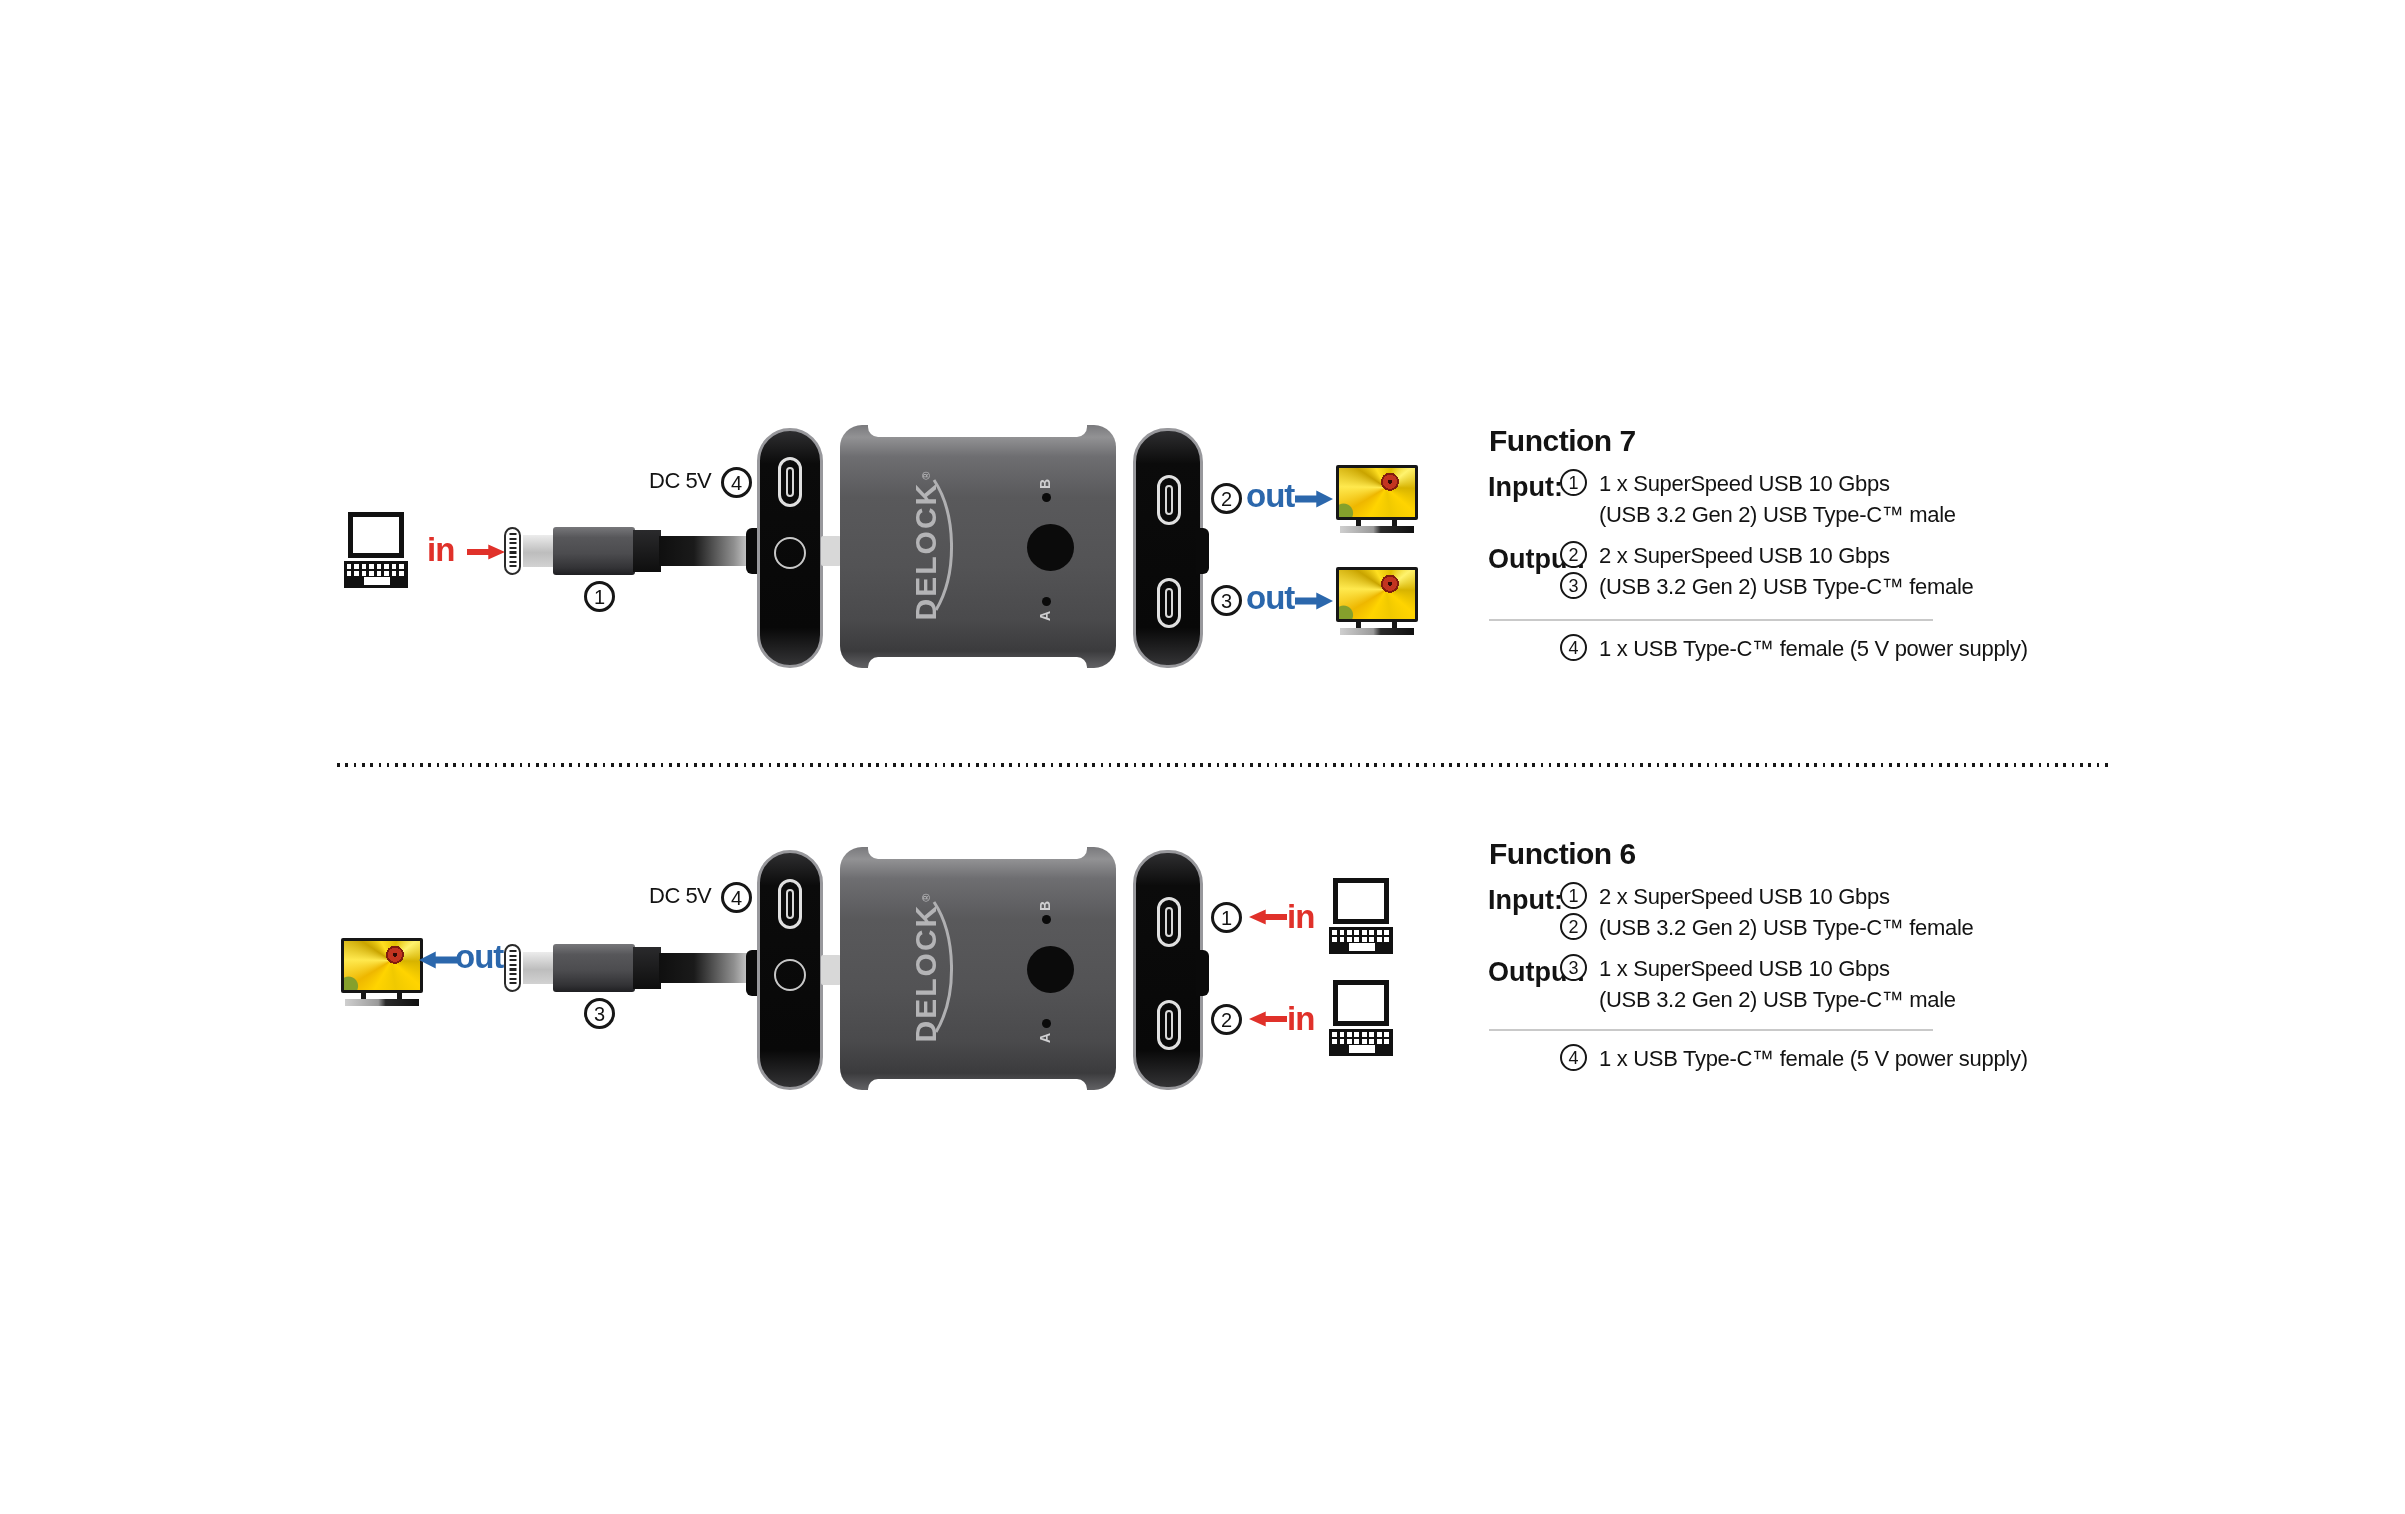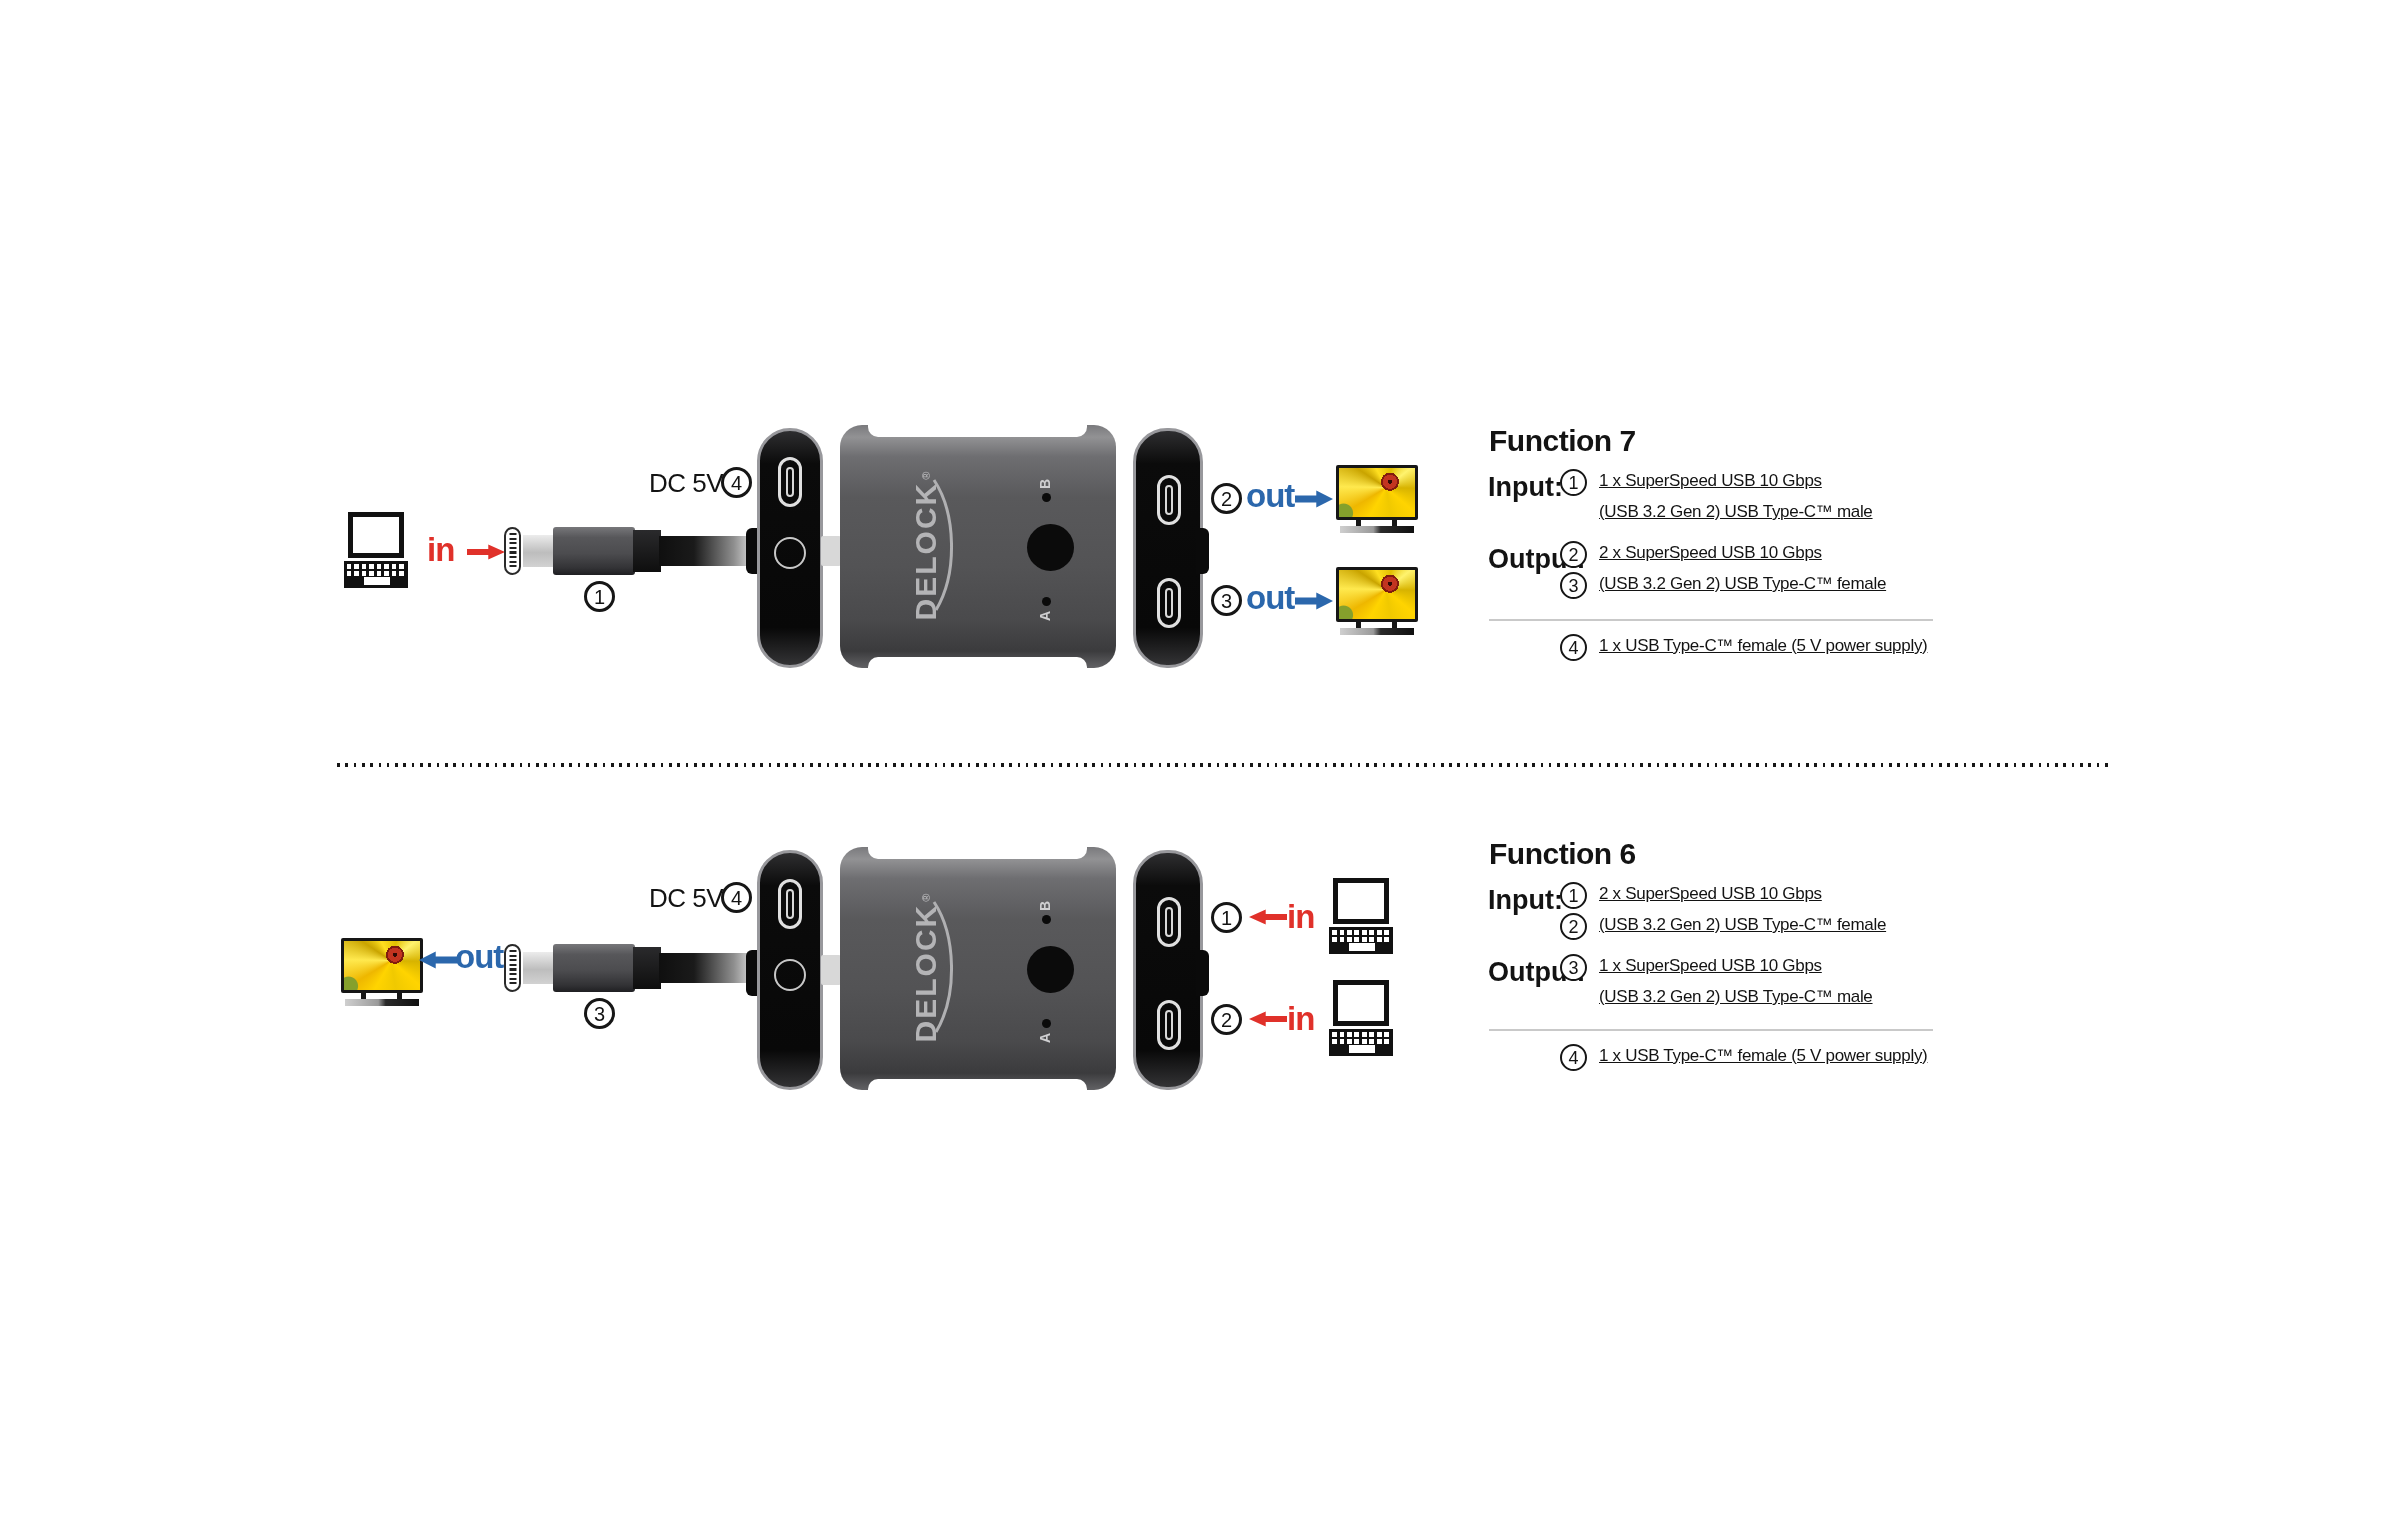--- a/index.html
+++ b/index.html
@@ -26,21 +26,21 @@
   .carve.bot{border-radius:10px 10px 0 0;height:11px;}
   .logotext{position:absolute;width:160px;height:36px;display:flex;align-items:center;justify-content:center;
         transform:rotate(-90deg);color:#b4b4b6;font-weight:bold;font-size:30px;letter-spacing:2px;}
   .logotext sup{font-size:11px;margin-left:2px;}
   .ledlabel{position:absolute;color:#cfcfd1;font-size:14px;transform:rotate(-90deg);font-weight:bold;}
   .leddot{position:absolute;width:9px;height:9px;border-radius:50%;background:#0a0a0a;}
   .devbutton{position:absolute;width:47px;height:47px;border-radius:50%;background:#0b0b0b;}
   
   .bigword{position:absolute;font-weight:bold;font-size:33px;letter-spacing:-1px;line-height:1;}
   .blue{color:#2b67ac;} .red{color:#e0312a;}
-  .dclabel{position:absolute;font-size:26px;color:#131313;letter-spacing:-0.5px;line-height:1;}
+  .dclabel{position:absolute;font-size:22px;color:#131313;letter-spacing:-0.5px;line-height:1;}
   .arrow{position:absolute;}
   .arrow.right{clip-path:polygon(0 33%,56% 33%,56% 8%,100% 50%,56% 92%,56% 67%,0 67%);}
   .arrow.left{clip-path:polygon(100% 33%,44% 33%,44% 8%,0 50%,44% 92%,44% 67%,100% 67%);}
   .bg-blue{background:#2b67ac;} .bg-red{background:#e0312a;}
   
   .ctip{position:absolute;width:17px;height:48px;box-sizing:border-box;border:2.5px solid #2a2a2a;border-radius:9px;background:#fff;}
   .ctip::after{content:"";position:absolute;left:50%;top:50%;transform:translate(-50%,-50%);
         width:7px;height:36px;background:repeating-linear-gradient(180deg,#222 0 2.2px,transparent 2.2px 4.6px);}
   .shield{position:absolute;width:32px;height:32px;background:linear-gradient(180deg,#ececec,#bdbdbd 55%,#d2d2d2);}
   .plugbody{position:absolute;width:82px;height:48px;border-radius:3px;
@@ -61,21 +61,21 @@
         background:
           radial-gradient(circle at 67% 28%, #2f0a05 0 2px,#c23420 2px 7px,#801c0e 7px 9px,rgba(0,0,0,0) 9px),
           radial-gradient(circle at 6% 92%, #85a02c 0 9px, rgba(0,0,0,0) 10px),
           conic-gradient(from 210deg at 62% 40%, #ffd400,#eeb700 8%,#ffe94e 17%,#c9a400 26%,#ffdf20 34%,#e2c000 46%,#fff36e 56%,#d7b300 67%,#ffd400 78%,#f0c900 89%,#ffd400);}
   .mpost{position:absolute;width:5px;height:7px;top:54px;background:#161616;}
   .mbase{position:absolute;top:61px;left:4px;width:74px;height:7px;
         background:linear-gradient(90deg,#cfcfcf,#9a9a9a 45%,#2a2a2a 55%,#101010);}
   
   .fb-title{position:absolute;font-size:30px;font-weight:bold;letter-spacing:-0.5px;line-height:1.1;}
   .fb-label{position:absolute;font-size:27px;font-weight:bold;line-height:1.2;}
-  .fb-line{position:absolute;font-size:17px;letter-spacing:-0.3px;color:#131313;line-height:1.2;white-space:nowrap;text-decoration:underline;}
+  .fb-line{position:absolute;font-size:22px;letter-spacing:-0.3px;color:#131313;line-height:1.2;white-space:nowrap;}
   .fb-divider{position:absolute;width:444px;height:2px;background:#c9c9c9;}
   .dotline{position:absolute;left:337px;top:763px;width:1773px;height:4px;
         background:repeating-linear-gradient(90deg,#161616 0 2.6px,transparent 2.6px 8.3px);}
   .swoosh{position:absolute;}
 </style>
 </head>
 <body>
 
 <div id="stage">
 

